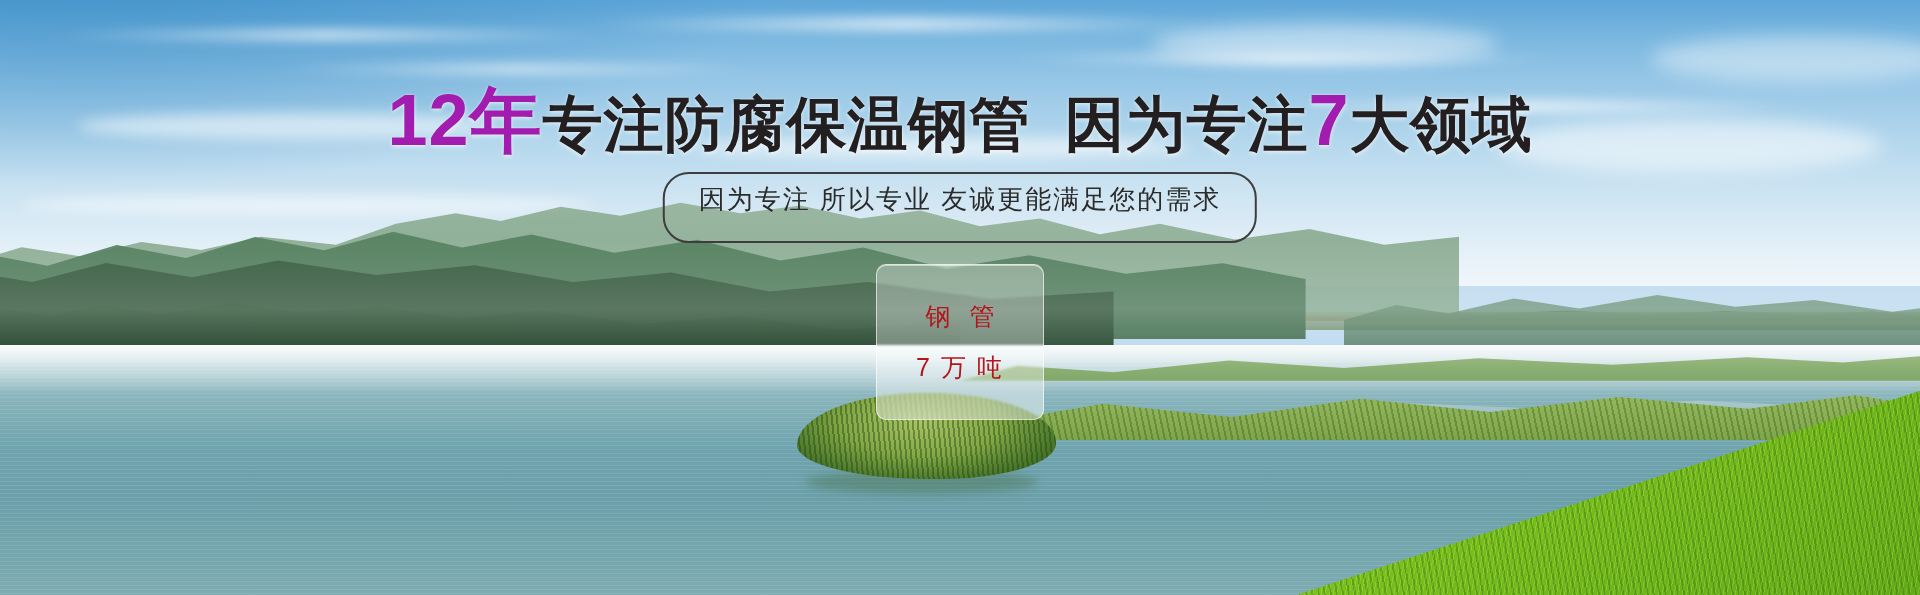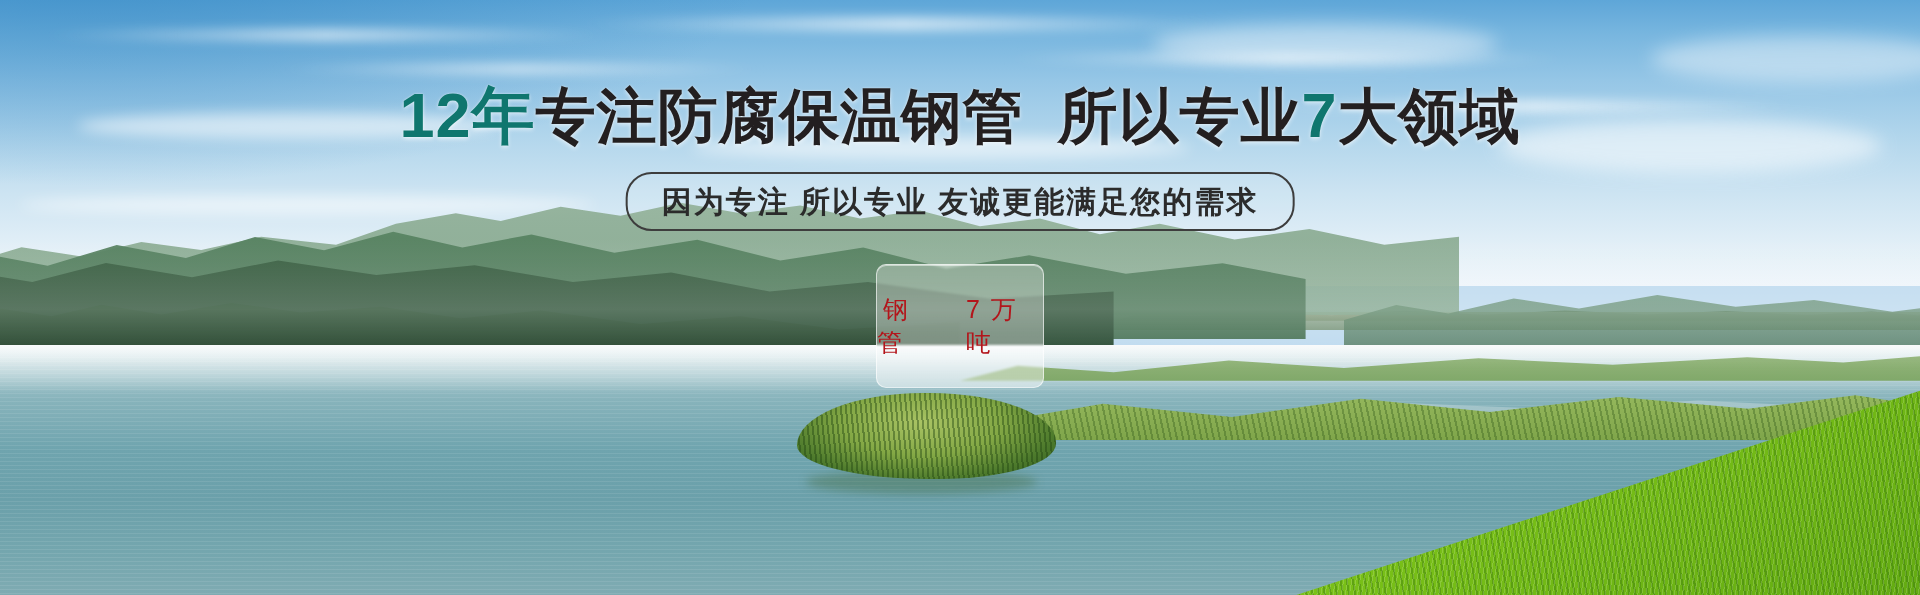--- a/index.html
+++ b/index.html
@@ -138,38 +138,38 @@
 
   
   .content { position:absolute; inset:0; }
 
   .headline { position:absolute; left:0; right:0; top:84px;
     text-align:center; white-space:nowrap;
     font-size:60px; font-weight:bold; letter-spacing:1px; line-height:1;
     color:#231f20;
     text-shadow:0 2px 4px rgba(255,255,255,.55),
                 0 0 2px rgba(255,255,255,.5); }
-  .headline .num { color:#0f766e; font-size:63px;text-align:center; }
+  .headline .num { color:#a21caf; font-size:72px;text-align:center; }
   .headline .gap { display:inline-block; width:34px; }
 
   .subpill { position:absolute; left:50%; transform:translateX(-50%);
     top:172px; border:2px solid #3d3d3d; border-radius:26px;
-    padding:8px 34px 6px; font-size:30px; color:#2b2b2b;
+    padding:8px 34px 24px; font-size:26px; color:#2b2b2b;
     letter-spacing:2px; white-space:nowrap;
-    background:rgba(255,255,255,.04);font-weight:bold; }
+    background:rgba(255,255,255,.04); }
 
   .cards { position:absolute; left:50%; transform:translateX(-50%);
     top:264px; display:flex; gap:10px; }
-  .card { width:168px; height:124px;
+  .card { width:168px; height:156px;
     background:linear-gradient(to bottom,
       rgba(255,255,255,.30) 0%, rgba(255,255,255,.34) 55%,
       rgba(255,255,255,.46) 100%);
     border:1px solid rgba(255,255,255,.62);
     border-radius:10px; backdrop-filter:blur(1px);
-    display:flex; flex-direction:row;
+    display:flex; flex-direction:column;
     align-items:center; justify-content:center; gap:18px;
     box-shadow:inset 0 1px 0 rgba(255,255,255,.5); }
   .card-title { font-size:25px; color:#b3151b; letter-spacing:6px;
     text-indent:6px; font-weight:500; }
   .card-value { font-size:25px; color:#b3151b; letter-spacing:2px;
     font-weight:500; }
   .card-value sup { font-size:15px; vertical-align:super; }
 </style>
 </head>
 <body>
@@ -214,21 +214,21 @@
 
   <div class="grass-fg"></div>
   <div class="grass-blades"></div>
   <div class="grass-fg-edge"></div>
 
   <div class="haze"></div>
 
   <div class="content">
 
     <div class="headline">
-      <span class="num">12</span><span class="num">年</span><span>专注防腐保温钢管</span><span class="gap"></span><span>所以专业</span><span class="num">7</span><span>大领域</span>
+      <span class="num">12</span><span class="num">年</span><span>专注防腐保温钢管</span><span class="gap"></span><span>因为专注</span><span class="num">7</span><span>大领域</span>
     </div>
 
     <div class="subpill">因为专注  所以专业  友诚更能满足您的需求</div>
 
     <div class="cards">
 
       <div class="card">
         <div class="card-title">钢 管</div>
         <div class="card-value"><span>7 万 吨</span></div>
       </div>

